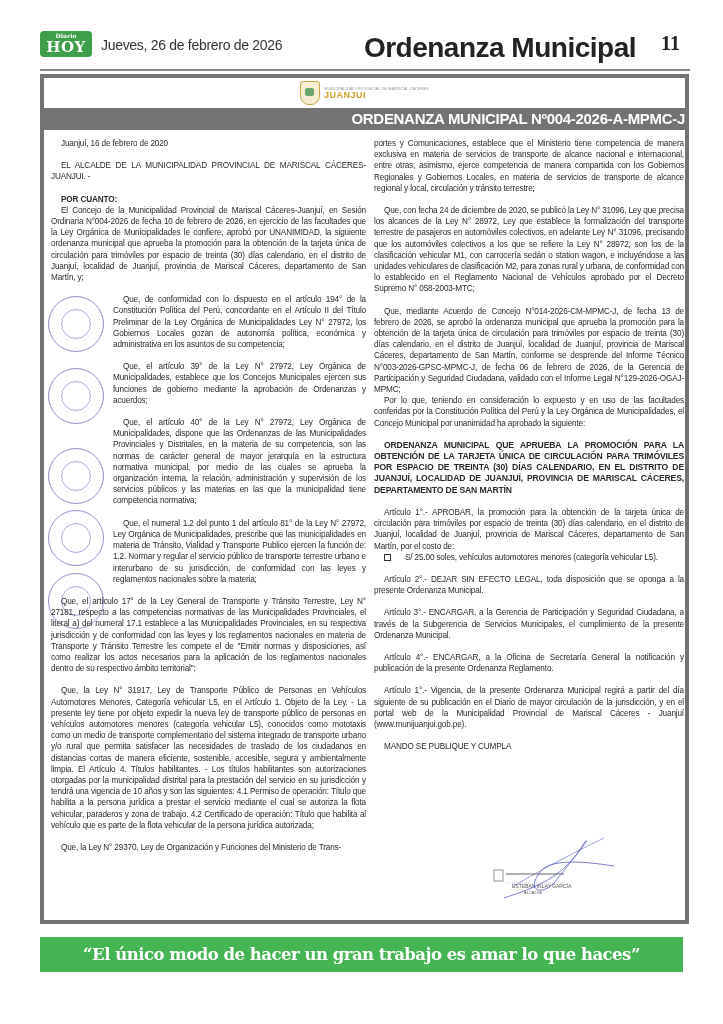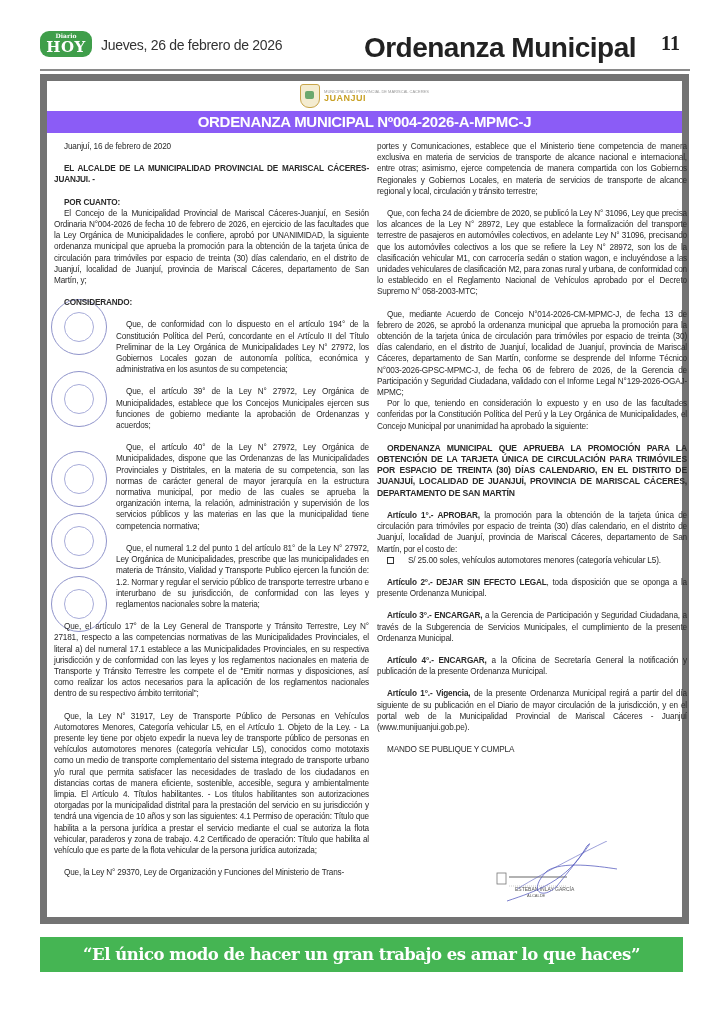--- a/index.html
+++ b/index.html
@@ -1,39 +1,39 @@
 <!DOCTYPE html>
 <html><head>
 <meta charset="utf-8">
 <style>
   html, body { margin:0; padding:0; background:#ffffff; }
   body { width:723px; height:1024px; position:relative; overflow:hidden; font-family:"Liberation Sans", sans-serif; color:#222; }
   .masthead { position:absolute; left:40px; top:31px; width:650px; height:28px; }
-  .logo { position:absolute; left:0; top:0; width:52px; height:26px; background:#3f9e4a; border-radius:9px; color:#fff; text-align:center; }
+  .logo { position:absolute; left:0; top:0; width:52px; height:26px; background:#3f9e4a; border-radius:4px; color:#fff; text-align:center; }
   .logo .small { font-family:"DejaVu Serif", serif; font-size:6px; font-weight:bold; line-height:8px; display:block; padding-top:1px; }
   .logo .big { font-family:"DejaVu Serif", serif; font-size:15px; font-weight:bold; line-height:15px; display:block; letter-spacing:0.5px; }
   .date { position:absolute; left:61px; top:6px; font-size:14px; color:#333; letter-spacing:-0.3px; }
   .section-title { position:absolute; right:54px; top:1px; font-size:28px; font-weight:bold; color:#222; letter-spacing:-0.5px; }
   .page-number { position:absolute; right:10px; top:1px; font-size:20px; font-weight:bold; color:#222;font-family:Liberation Serif, serif; }
   .rule { position:absolute; left:40px; top:69px; width:650px; height:2px; background:#8a8a8a; }
-  .frame { position:absolute; left:40px; top:74px; width:649px; height:850px; border:7px solid #737373; box-sizing:border-box; }
+  .frame { position:absolute; left:40px; top:74px; width:649px; height:850px; border:4px solid #737373; box-sizing:border-box; }
   .crest-wrap { position:absolute; left:0; top:0; width:100%; height:30px; display:flex; justify-content:center; align-items:center; gap:4px; }
   .crest { width:18px; height:22px; border:1px solid #c8a54a; border-radius:3px 3px 9px 9px; background:#f4ecd0; position:relative; }
   .crest::after { content:""; position:absolute; left:4px; top:6px; width:9px; height:8px; background:#6aa86e; border-radius:2px; }
   .crest-text { display:flex; flex-direction:column; line-height:1; }
   .crest-sub { font-size:4px; color:#999; }
   .crest-name { font-size:9px; font-weight:bold; color:#c9a227; letter-spacing:0.5px; }
-  .title-bar { position:absolute; left:0; top:30px; width:100%; height:22px; background:#8b5cf6; color:#fff; font-size:15px; font-weight:bold; text-align:center; line-height:22px; letter-spacing:-0.3px; }
+  .title-bar { position:absolute; left:0; top:30px; width:100%; height:22px; background:#737373; color:#fff; font-size:15px; font-weight:bold; text-align:right; line-height:22px; letter-spacing:-0.3px; }
   .col { position:absolute; top:60px; font-size:8.2px; line-height:11.2px; color:#2a2a2a; text-align:justify; letter-spacing:-0.15px; }
   .col-left { left:7px; width:315px; }
   .col-right { left:330px; width:310px; }
   .col p { margin:0 0 11px 0; text-indent:10px; }
   .col p.noindent { text-indent:0; }
   .col p.tight { margin-bottom:0; }
-  .col .b { font-weight:bold; }
+  .col .b { font-weight:normal; }
   .col p.heading { font-weight:bold; margin-bottom:0; }
   .col p.indent-block { padding-left:62px; text-indent:10px; }
   .stamps { position:absolute; left:4px; }
   .stamp { width:56px; height:56px; border-radius:50%; border:1.5px solid #6a70b8; box-sizing:border-box; position:absolute; opacity:0.75; }
   .stamp::after { content:""; position:absolute; left:12px; top:12px; width:28px; height:28px; border-radius:50%; border:1px solid #8a90cc; }
   .ordinance-title { font-weight:bold; font-size:8.6px; text-indent:10px; }
   .bullet { padding-left:10px; text-indent:0 !important; }
   .bullet .sq { display:inline-block; width:5px; height:5px; border:1px solid #333; margin-right:14px; vertical-align:middle; }
   .signature { position:absolute; left:440px; top:760px; width:140px; height:70px; }
   .quote-bar { position:absolute; left:40px; top:937px; width:643px; height:35px; background:#45b553; color:#fff; font-family:"DejaVu Serif", serif; font-weight:bold; font-size:16.5px; text-align:center; line-height:35px; letter-spacing:-0.5px; }
@@ -68,41 +68,40 @@
     <div class="stamp" style="top:370px;"></div>
     <div class="stamp" style="top:432px;"></div>
     <div class="stamp" style="top:495px;"></div>
   </div>
 
   <div class="col col-left">
     <p>Juanjuí, 16 de febrero de 2020</p>
     <p class="b">EL ALCALDE DE LA MUNICIPALIDAD PROVINCIAL DE MARISCAL CÁCERES-JUANJUI. -</p>
     <p class="heading">POR CUANTO:</p>
     <p>El Concejo de la Municipalidad Provincial de Mariscal Cáceres-Juanjuí, en Sesión Ordinaria N°004-2026 de fecha 10 de febrero de 2026, en ejercicio de las facultades que la Ley Orgánica de Municipalidades le confiere, aprobó por UNANIMIDAD, la siguiente ordenanza municipal que aprueba la promoción para la obtención de la tarjeta única de circulación para trimóviles por espacio de treinta (30) días calendario, en el distrito de Juanjuí, localidad de Juanjuí, provincia de Mariscal Cáceres, departamento de San Martín, y;</p>
-    <p class="b">CONSIDERANDO:</p>
     <p class="indent-block">Que, de conformidad con lo dispuesto en el artículo 194° de la Constitución Política del Perú, concordante en el Artículo II del Título Preliminar de la Ley Orgánica de Municipalidades Ley N° 27972, los Gobiernos Locales gozan de autonomía política, económica y administrativa en los asuntos de su competencia;</p>
     <p class="indent-block">Que, el artículo 39° de la Ley N° 27972, Ley Orgánica de Municipalidades, establece que los Concejos Municipales ejercen sus funciones de gobierno mediante la aprobación de Ordenanzas y acuerdos;</p>
     <p class="indent-block">Que, el artículo 40° de la Ley N° 27972, Ley Orgánica de Municipalidades, dispone que las Ordenanzas de las Municipalidades Provinciales y Distritales, en la materia de su competencia, son las normas de carácter general de mayor jerarquía en la estructura normativa municipal, por medio de las cuales se aprueba la organización interna, la relación, administración y supervisión de los servicios públicos y las materias en las que la municipalidad tiene competencia normativa;</p>
     <p class="indent-block">Que, el numeral 1.2 del punto 1 del artículo 81° de la Ley N° 27972, Ley Orgánica de Municipalidades, prescribe que las municipalidades en materia de Tránsito, Vialidad y Transporte Publico ejercen la función de: 1.2. Normar y regular el servicio público de transporte terrestre urbano e interurbano de su jurisdicción, de conformidad con las leyes y reglamentos nacionales sobre la materia;</p>
     <p>Que, el artículo 17° de la Ley General de Transporte y Tránsito Terrestre, Ley N° 27181, respecto a las competencias normativas de las Municipalidades Provinciales, el literal a) del numeral 17.1 establece a las Municipalidades Provinciales, en su respectiva jurisdicción y de conformidad con las leyes y los reglamentos nacionales en materia de Transporte y Tránsito Terrestre les compete el de "Emitir normas y disposiciones, así como realizar los actos necesarios para la aplicación de los reglamentos nacionales dentro de su respectivo ámbito territorial";</p>
     <p>Que, la Ley N° 31917, Ley de Transporte Público de Personas en Vehículos Automotores Menores, Categoría vehicular L5, en el Artículo 1. Objeto de la Ley. - La presente ley tiene por objeto expedir la nueva ley de transporte público de personas en vehículos automotores menores (categoría vehicular L5), conocidos como mototaxis como un medio de transporte complementario del sistema integrado de transporte urbano y/o rural que permita satisfacer las necesidades de traslado de los ciudadanos en distancias cortas de manera eficiente, sostenible, accesible, segura y ambientalmente limpia. El Artículo 4. Títulos habilitantes. - Los títulos habilitantes son autorizaciones otorgadas por la municipalidad distrital para la prestación del servicio en su jurisdicción y tendrá una vigencia de 10 años y son las siguientes: 4.1 Permiso de operación: Título que habilita a la persona jurídica a prestar el servicio mediante el cual se autoriza la flota vehicular, paraderos y zona de trabajo. 4.2 Certificado de operación: Título que habilita al vehículo que es parte de la flota vehicular de la persona jurídica autorizada;</p>
     <p>Que, la Ley N° 29370, Ley de Organización y Funciones del Ministerio de Trans-</p>
   </div>
 
   <div class="col col-right">
     <p class="noindent">portes y Comunicaciones, establece que el Ministerio tiene competencia de manera exclusiva en materia de servicios de transporte de alcance nacional e internacional, entre otras; asimismo, ejerce competencia de manera compartida con los Gobiernos Regionales y Gobiernos Locales, en materia de servicios de transporte de alcance regional y local, circulación y tránsito terrestre;</p>
     <p>Que, con fecha 24 de diciembre de 2020, se publicó la Ley N° 31096, Ley que precisa los alcances de la Ley N° 28972, Ley que establece la formalización del transporte terrestre de pasajeros en automóviles colectivos, en adelante Ley N° 31096, precisando que los automóviles colectivos a los que se refiere la Ley N° 28972, son los de la clasificación vehicular M1, con carrocería sedán o station wagon, e incluyéndose a las unidades vehiculares de clasificación M2, para zonas rural y urbana, de conformidad con lo establecido en el Reglamento Nacional de Vehículos aprobado por el Decreto Supremo N° 058-2003-MTC;</p>
     <p class="tight">Que, mediante Acuerdo de Concejo N°014-2026-CM-MPMC-J, de fecha 13 de febrero de 2026, se aprobó la ordenanza municipal que aprueba la promoción para la obtención de la tarjeta única de circulación para trimóviles por espacio de treinta (30) días calendario, en el distrito de Juanjuí, localidad de Juanjuí, provincia de Mariscal Cáceres, departamento de San Martín, conforme se desprende del Informe Técnico N°003-2026-GPSC-MPMC-J, de fecha 06 de febrero de 2026, de la Gerencia de Participación y Seguridad Ciudadana, validado con el Informe Legal N°129-2026-OGAJ-MPMC;</p>
     <p>Por lo que, teniendo en consideración lo expuesto y en uso de las facultades conferidas por la Constitución Política del Perú y la Ley Orgánica de Municipalidades, el Concejo Municipal por unanimidad ha aprobado la siguiente:</p>
     <p class="ordinance-title">ORDENANZA MUNICIPAL QUE APRUEBA LA PROMOCIÓN PARA LA OBTENCIÓN DE LA TARJETA ÚNICA DE CIRCULACIÓN PARA TRIMÓVILES POR ESPACIO DE TREINTA (30) DÍAS CALENDARIO, EN EL DISTRITO DE JUANJUÍ, LOCALIDAD DE JUANJUÍ, PROVINCIA DE MARISCAL CÁCERES, DEPARTAMENTO DE SAN MARTÍN</p>
     <p class="tight"><span class="b">Artículo 1°.- APROBAR,</span><span> la promoción para la obtención de la tarjeta única de circulación para trimóviles por espacio de treinta (30) días calendario, en el distrito de Juanjuí, localidad de Juanjuí, provincia de Mariscal Cáceres, departamento de San Martín, por el costo de:</span></p>
     <p class="bullet"><span class="sq"></span><span>S/ 25.00 soles, vehículos automotores menores (categoría vehicular L5).</span></p>
     <p><span class="b">Artículo 2°.- DEJAR SIN EFECTO LEGAL</span><span>, toda disposición que se oponga a la presente Ordenanza Municipal.</span></p>
     <p><span class="b">Artículo 3°.- ENCARGAR,</span><span> a la Gerencia de Participación y Seguridad Ciudadana, a través de la Subgerencia de Servicios Municipales, el cumplimiento de la presente Ordenanza Municipal.</span></p>
-    <p><span class="b">Artículo 4°.- ENCARGAR,</span><span> a la Oficina de Secretaría General la notificación y publicación de la presente Ordenanza Municipal.</span></p>
+    <p><span class="b">Artículo 4°.- ENCARGAR,</span><span> a la Oficina de Secretaría General la notificación y publicación de la presente Ordenanza Reglamento.</span></p>
     <p><span class="b">Artículo 1°.- Vigencia,</span><span> de la presente Ordenanza Municipal regirá a partir del día siguiente de su publicación en el Diario de mayor circulación de la jurisdicción, y en el portal web de la Municipalidad Provincial de Mariscal Cáceres - Juanjuí (www.munijuanjui.gob.pe).</span></p>
     <p class="tight">MANDO SE PUBLIQUE Y CUMPLA</p>
   </div>
 
   <svg class="signature" viewBox="0 0 140 70">
     <rect x="10" y="32" width="9" height="11" fill="none" stroke="#777" stroke-width="0.8"></rect>
     <line x1="22" y1="36" x2="80" y2="36" stroke="#999" stroke-width="1.5"></line>
     <line x1="22" y1="45" x2="80" y2="45" stroke="#999" stroke-width="0.5" stroke-dasharray="1,1"></line>
     <text x="28" y="50" font-size="5" fill="#555" font-family="Liberation Sans, sans-serif">ESTEBAN INLAY GARCÍA</text>
     <text x="40" y="56" font-size="4" fill="#555" font-family="Liberation Sans, sans-serif">ALCALDE</text>

